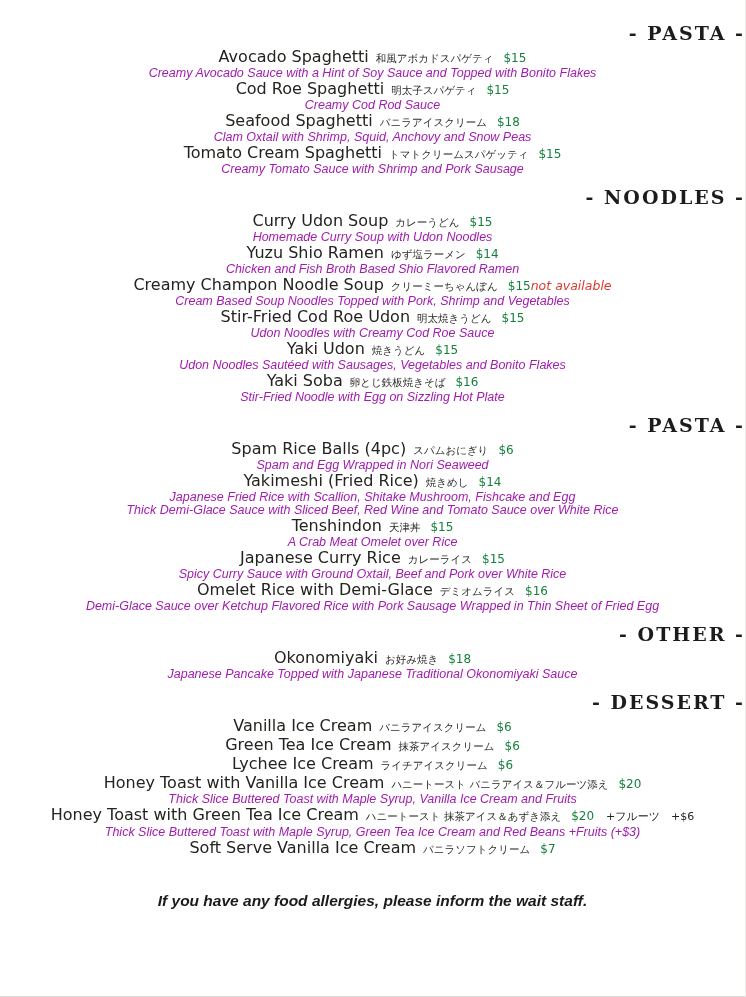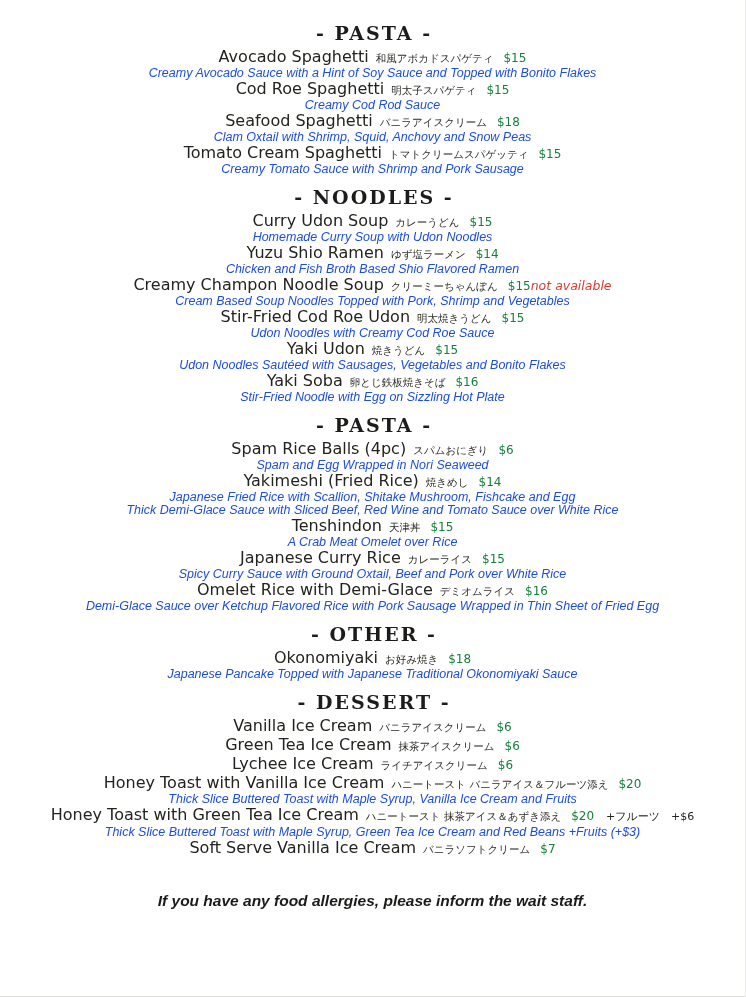--- a/index.html
+++ b/index.html
@@ -21,20 +21,21 @@
     text-align: center;
   }
   .section-title {
     font-family: "DejaVu Serif", serif;
     font-weight: 700;
     font-size: 19px;
     line-height: 22px;
     letter-spacing: 2px;
     color: #1c1c1a;
     margin: 10px 0 4px 3px;
+    text-align: right;
   }
   .section:first-child .section-title { margin-top: 0; }
   .menu-item { margin: 0 0 0 0; }
   .item-name-line {
     font-size: 16px;
     line-height: 18px;
     white-space: nowrap;
   }
   .item-name {
     font-size: 16px;
@@ -57,21 +58,21 @@
   }
   .item-note {
     font-style: italic;
     font-size: 12.5px;
   }
   .item-desc {
     font-family: "Liberation Sans", sans-serif;
     font-style: italic;
     font-size: 12.5px;
     line-height: 13px;
-    color: #1d4ed8;
+    color: #a21caf;
   }
   .footer-allergy {
     font-family: "Liberation Sans", sans-serif;
     font-weight: 700;
     font-style: italic;
     font-size: 15.5px;
     color: #1b1b19;
     text-align: center;
     margin-top: 34px;
   }

